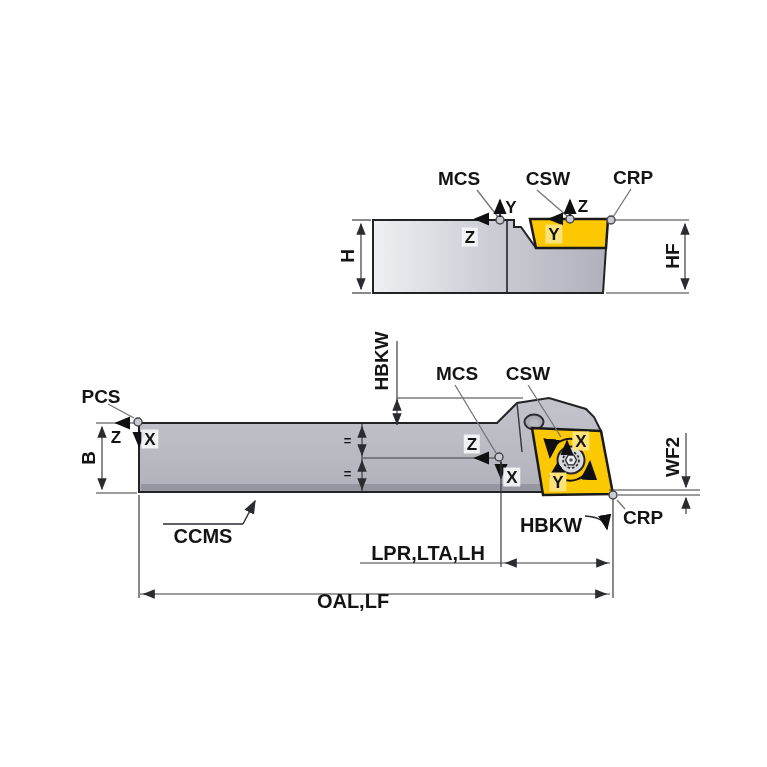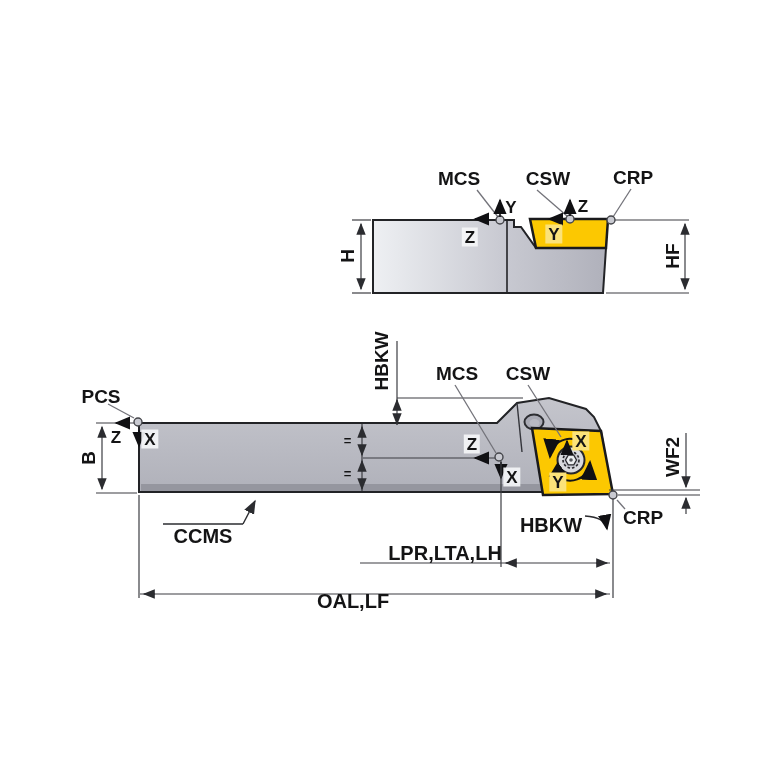--- a/index.html
+++ b/index.html
@@ -209,18 +209,18 @@
   <span class="lbl s19" style="left:457px;top:373px;">MCS</span>
   <span class="lbl s19" style="left:528px;top:373px;">CSW</span>
   <span class="lbl s17 boxw" style="left:472px;top:444px;">Z</span>
   <span class="lbl s17 boxw" style="left:512px;top:477px;">X</span>
   <span class="lbl s17 boxy" style="left:581px;top:441px;">X</span>
   <span class="lbl s17 boxy" style="left:558px;top:482px;">Y</span>
   <span class="lbl s20" style="left:203px;top:512px;margin-top:24px;">CCMS</span>
   <span class="lbl s20" style="left:551px;top:525px;">HBKW</span>
   <span class="lbl s19" style="left:643px;top:517px;">CRP</span>
   <span class="lbl rot s19" style="left:672px;top:457px;">WF2</span>
-  <span class="lbl s20" style="left:445px;top:553px;">LPR,LTA,LH</span>
+  <span class="lbl s20" style="left:428px;top:553px;">LPR,LTA,LH</span>
   <span class="lbl s20" style="left:353px;top:601px;">OAL,LF</span>
   <span class="lbl s13" style="left:347px;top:440px;">=</span>
   <span class="lbl s13" style="left:347px;top:473px;">=</span>
 
 </div>
 
 </body></html>

